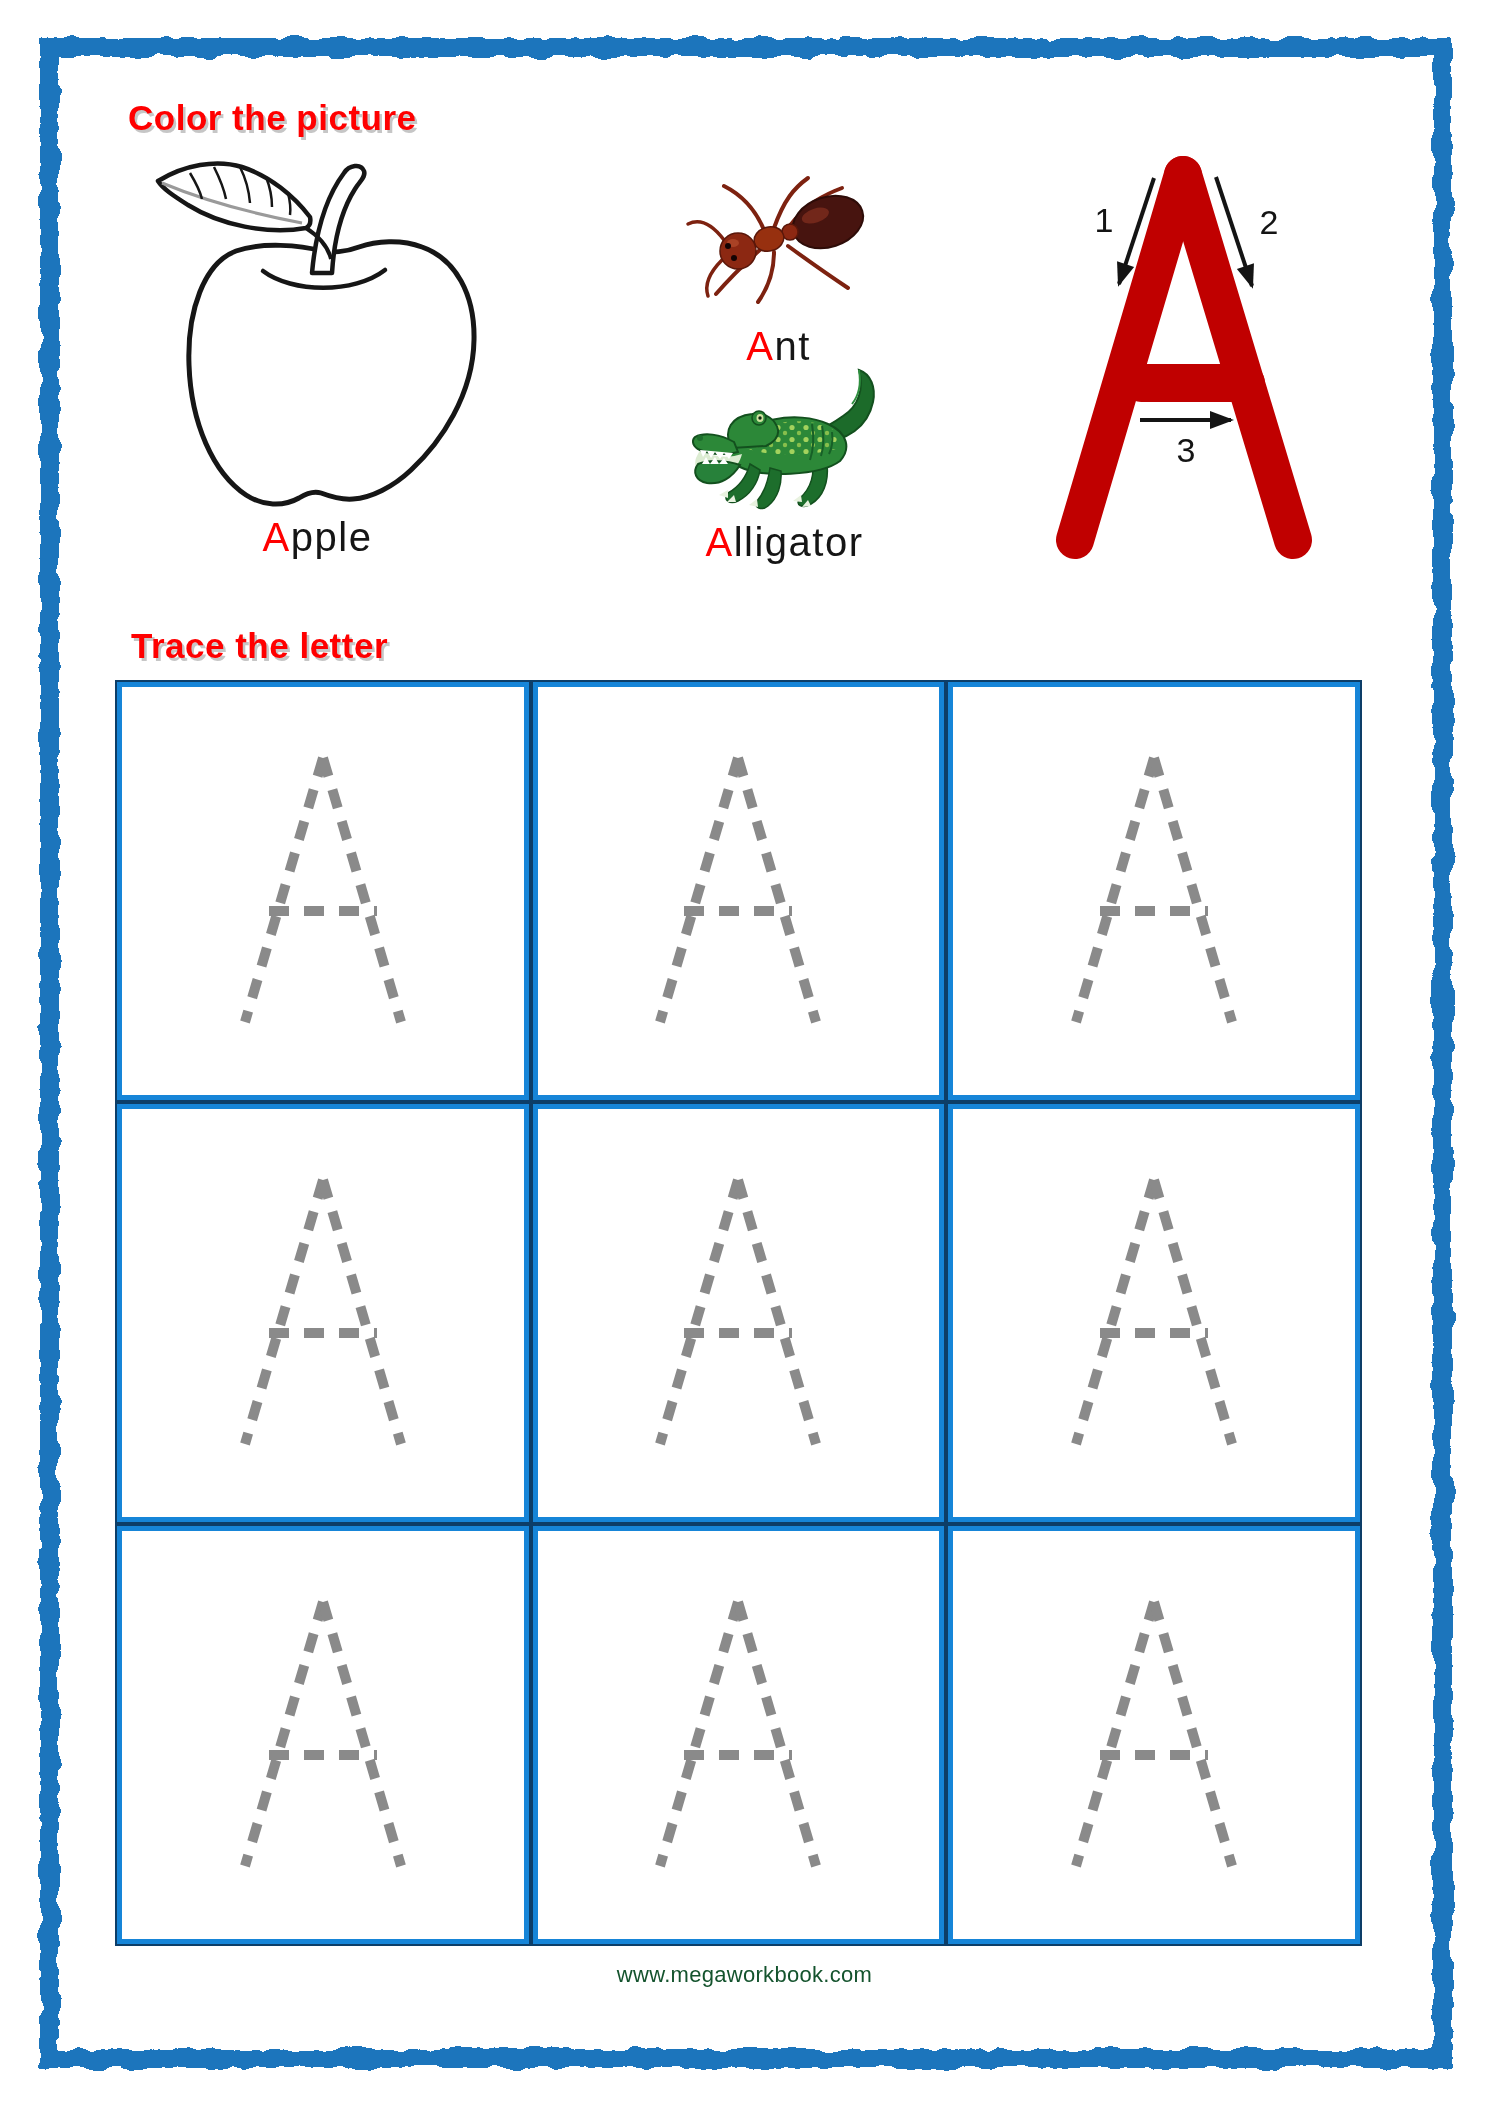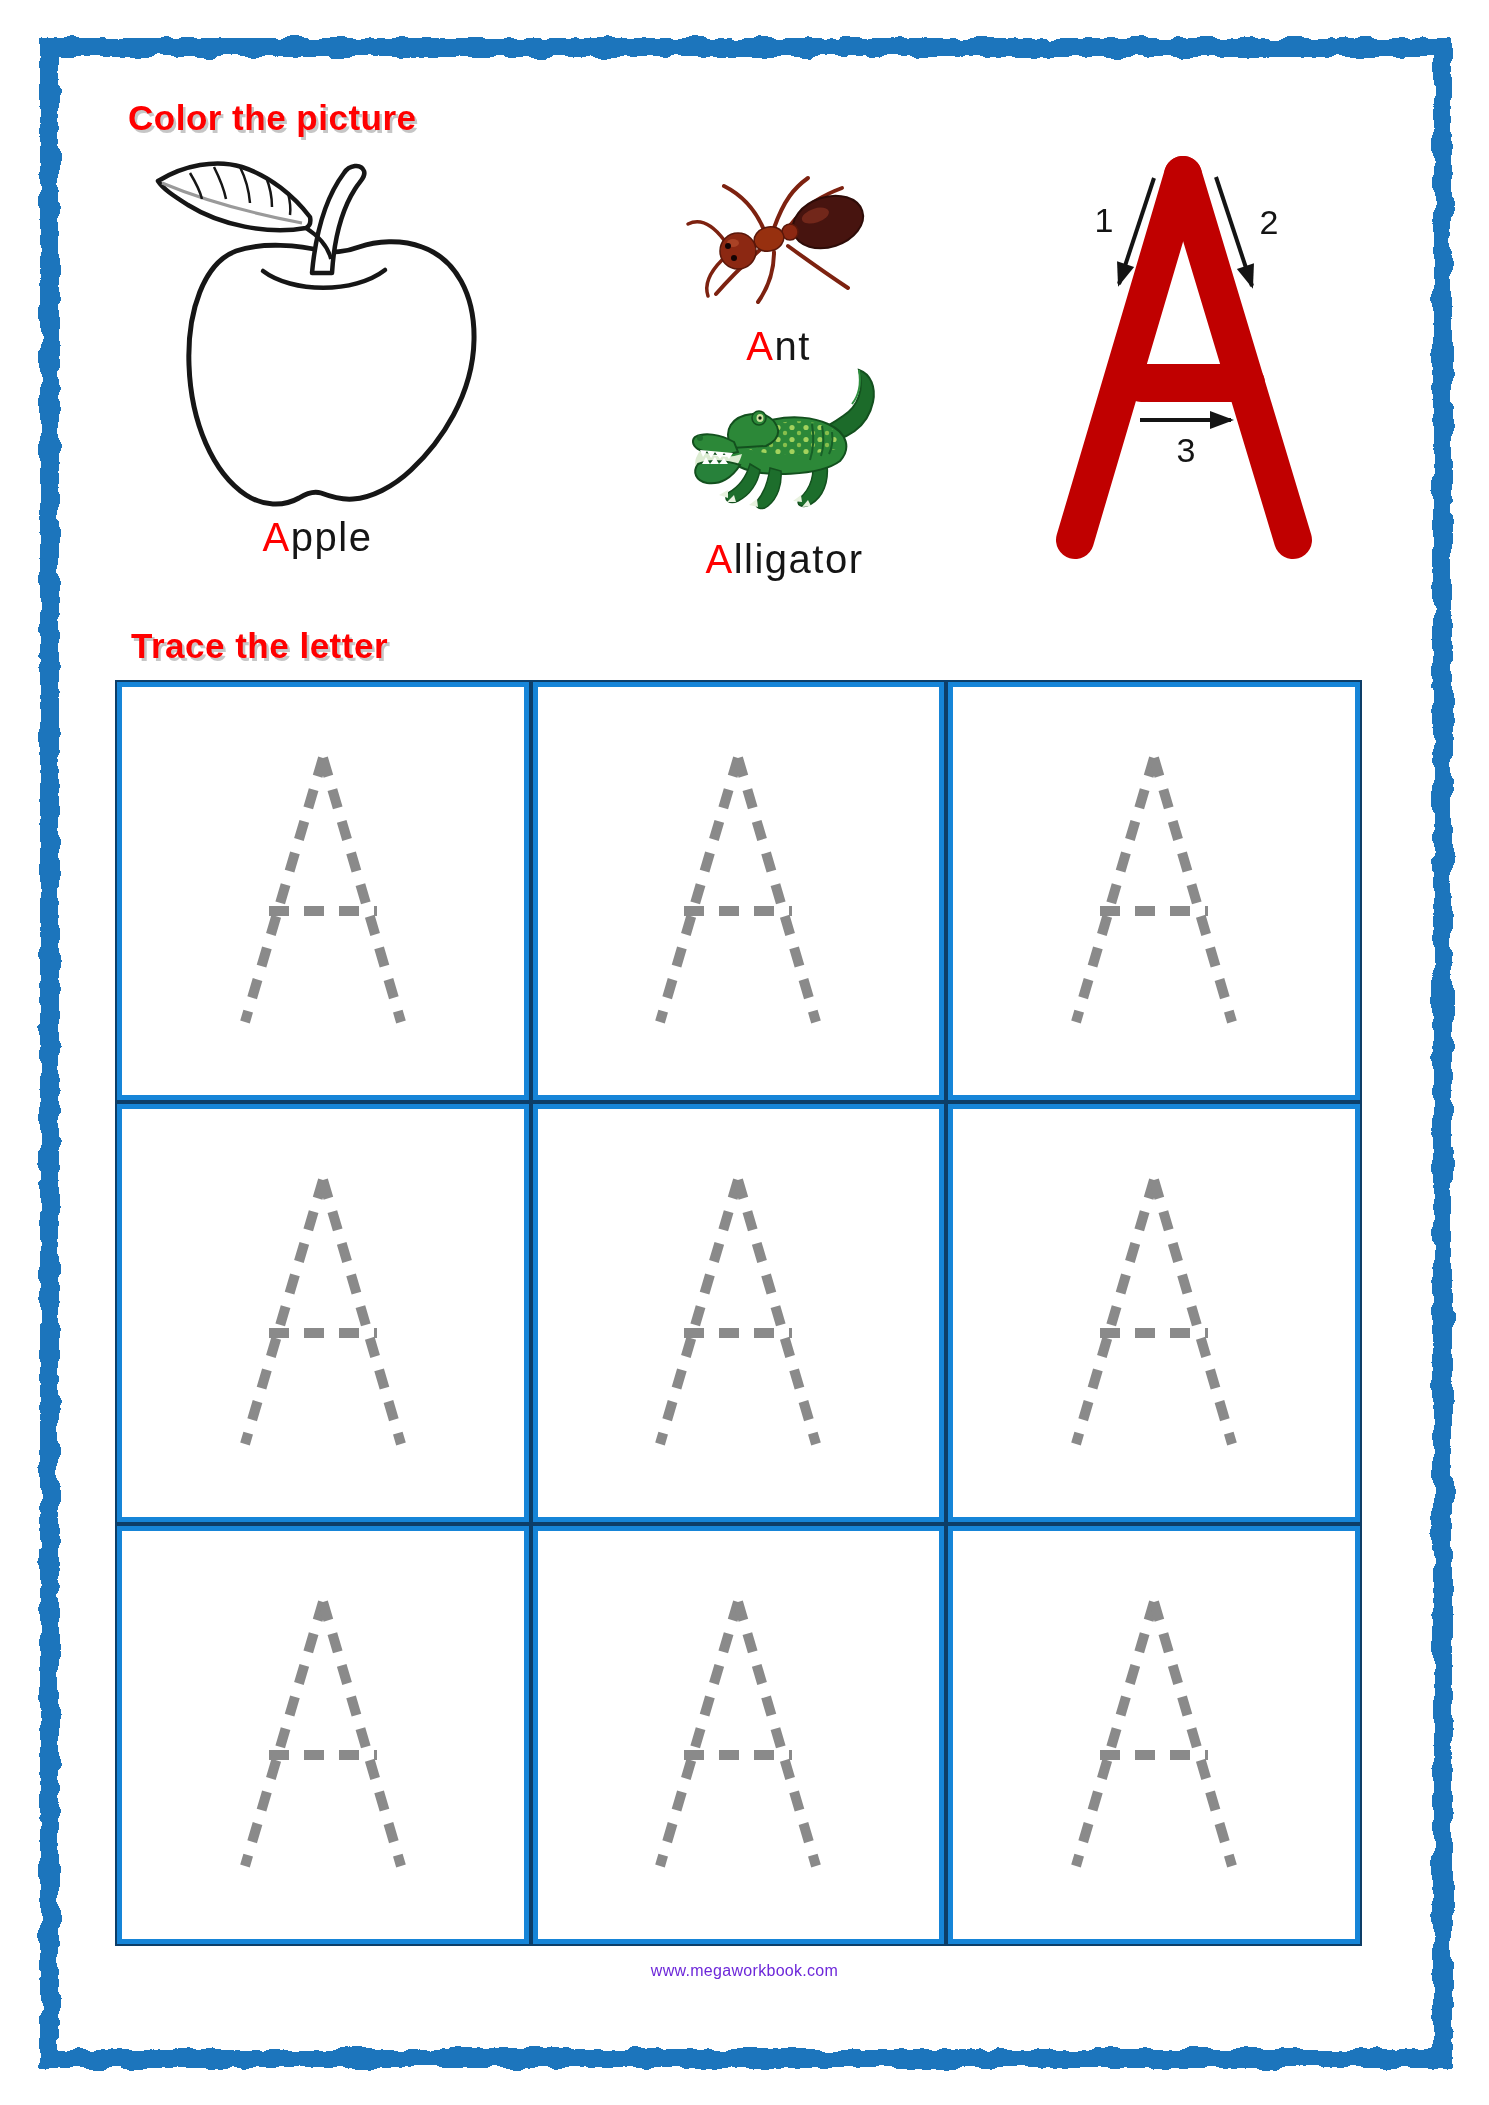--- a/index.html
+++ b/index.html
@@ -20,37 +20,37 @@
   
   figure{position:absolute;margin:0;padding:0;}
   figure svg{display:block;}
   figcaption{text-align:center;font-size:40px;color:#151515;letter-spacing:1.5px;}
   .cap-first{color:var(--heading-red,#ff0000);}
   .fig-apple{left:150px;top:155px;width:335px;}
   .fig-apple figcaption{margin-top:2px;}
   .fig-ant{left:676px;top:140px;width:205px;}
   .fig-ant figcaption{margin-top:4px;}
   .fig-gator{left:662px;top:352px;width:245px;}
-  .fig-gator figcaption{margin-top:27px;}
+  .fig-gator figcaption{margin-top:10px;}
 
   
   .guide{position:absolute;left:1040px;top:150px;width:300px;height:410px;}
   .guide svg{position:absolute;inset:0;}
   .stroke-num{font-size:34px;fill:#141414;font-family:"Liberation Sans",sans-serif;}
 
   
   .grid{position:absolute;left:115px;top:680px;width:1247px;height:1266px;
         display:grid;grid-template-columns:repeat(3,1fr);grid-template-rows:repeat(3,1fr);}
   .cell{box-sizing:border-box;background:#ffffff;
         border:2px solid var(--cell-navy,#0d3e68);
         box-shadow:inset 0 0 0 5px var(--cell-blue,#1685d8);
         display:flex;justify-content:center;align-items:flex-start;padding-top:58px;}
 
   .footer{position:absolute;left:0;right:0;top:1962px;text-align:center;
-          font-size:16px;color:#6d28d9;letter-spacing:.3px;}
+          font-size:22px;color:#14532d;letter-spacing:.3px;}
 
   .defs-hidden{position:absolute;width:0;height:0;overflow:hidden;}
 </style>
 </head>
 <body>
 
 <svg class="defs-hidden" aria-hidden="true">
   <defs>
     <filter id="rough" x="-5%" y="-5%" width="110%" height="110%">
       <feTurbulence type="fractalNoise" baseFrequency="0.045" numOctaves="3" seed="7" result="n"></feTurbulence>

